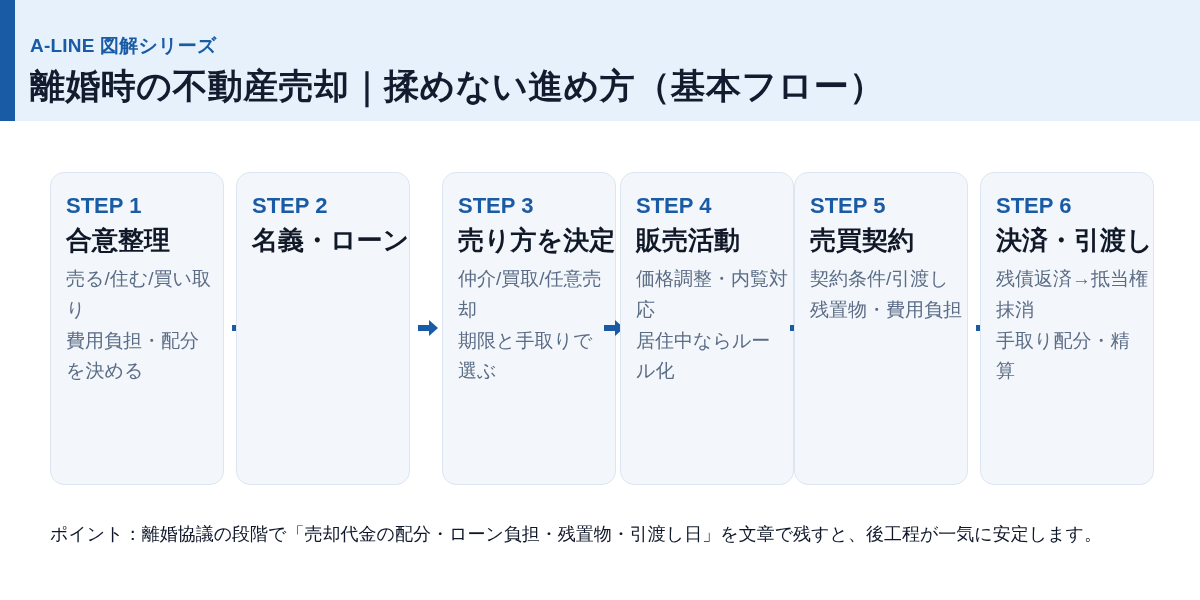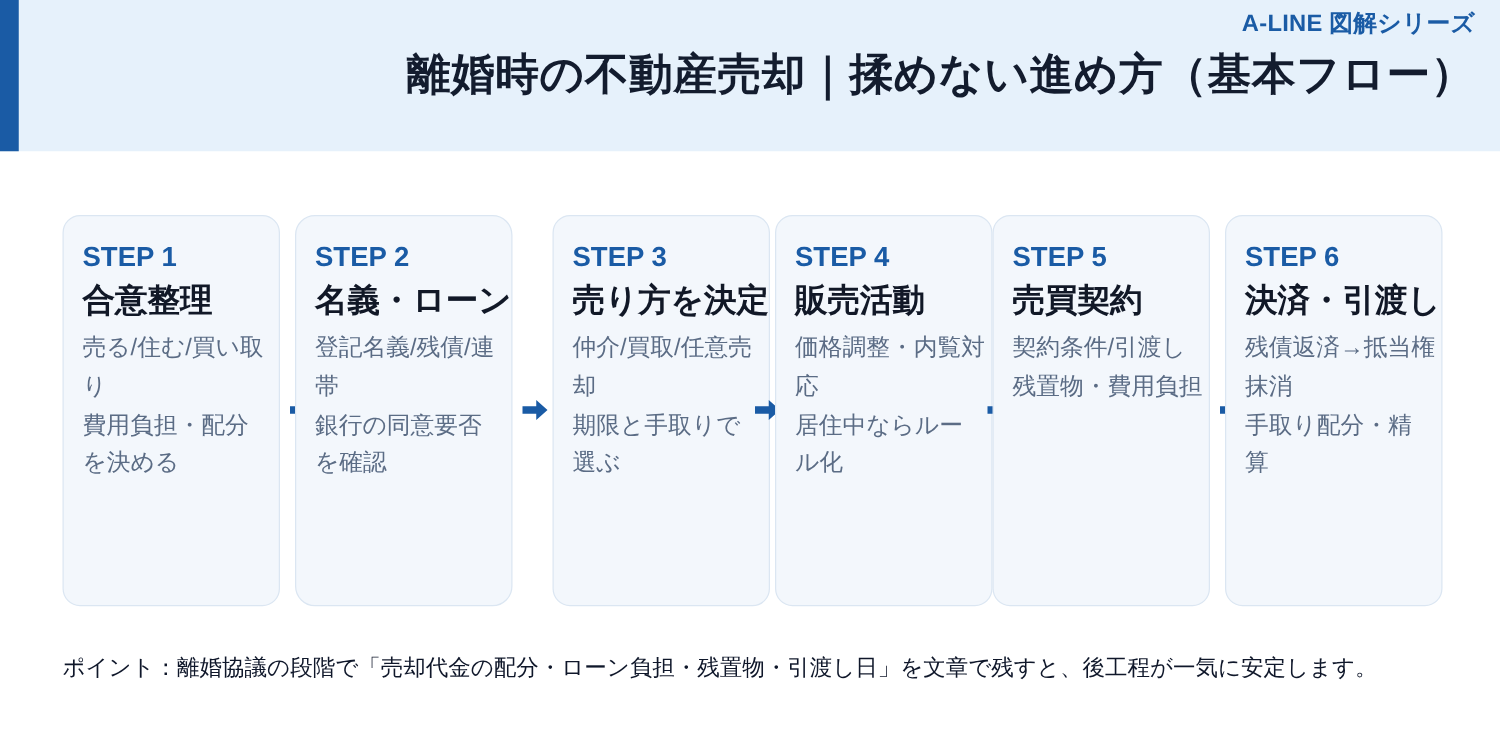--- a/index.html
+++ b/index.html
@@ -29,23 +29,22 @@
     position: absolute;
     left: 0;
     top: 0;
     width: 15px;
     height: 121px;
     background: #1a5ba5;
   }
   .header-inner {
     position: absolute;
     left: 30px;
-    top: 8px;
+    top: 34px;
     right: 20px;
-    text-align: right;
   }
   .eyebrow {
     font-size: 19px;
     font-weight: bold;
     color: #1a5ba5;
     letter-spacing: 0.2px;
     line-height: 1.25;
     white-space: nowrap;
   }
   .title {
@@ -160,28 +159,24 @@
       </div>
     </div>
   </div>
 
   <div class="arrow" style="left:180px;">
     <svg viewBox="0 0 24 24" aria-hidden="true">
         <path fill="currentColor" d="M2 9h11V4l9 8-9 8v-5H2z"></path>
       </svg>
   </div>
 
-  <div class="card" style="left:186px;border-radius:16px;">
+  <div class="card" style="left:186px;">
     <div class="card-inner">
       <div class="step-label">STEP 2</div>
       <div class="card-title">名義・ローン</div>
-      <div class="card-body">
-        <span>登記名義/残債/連帯</span>
-        <span class="line2">銀行の同意要否を確認</span>
-      </div>
     </div>
   </div>
 
   <div class="arrow" style="left:366px;">
     <svg viewBox="0 0 24 24" aria-hidden="true">
         <path fill="currentColor" d="M2 9h11V4l9 8-9 8v-5H2z"></path>
       </svg>
   </div>
 
   <div class="card" style="left:392px;">

